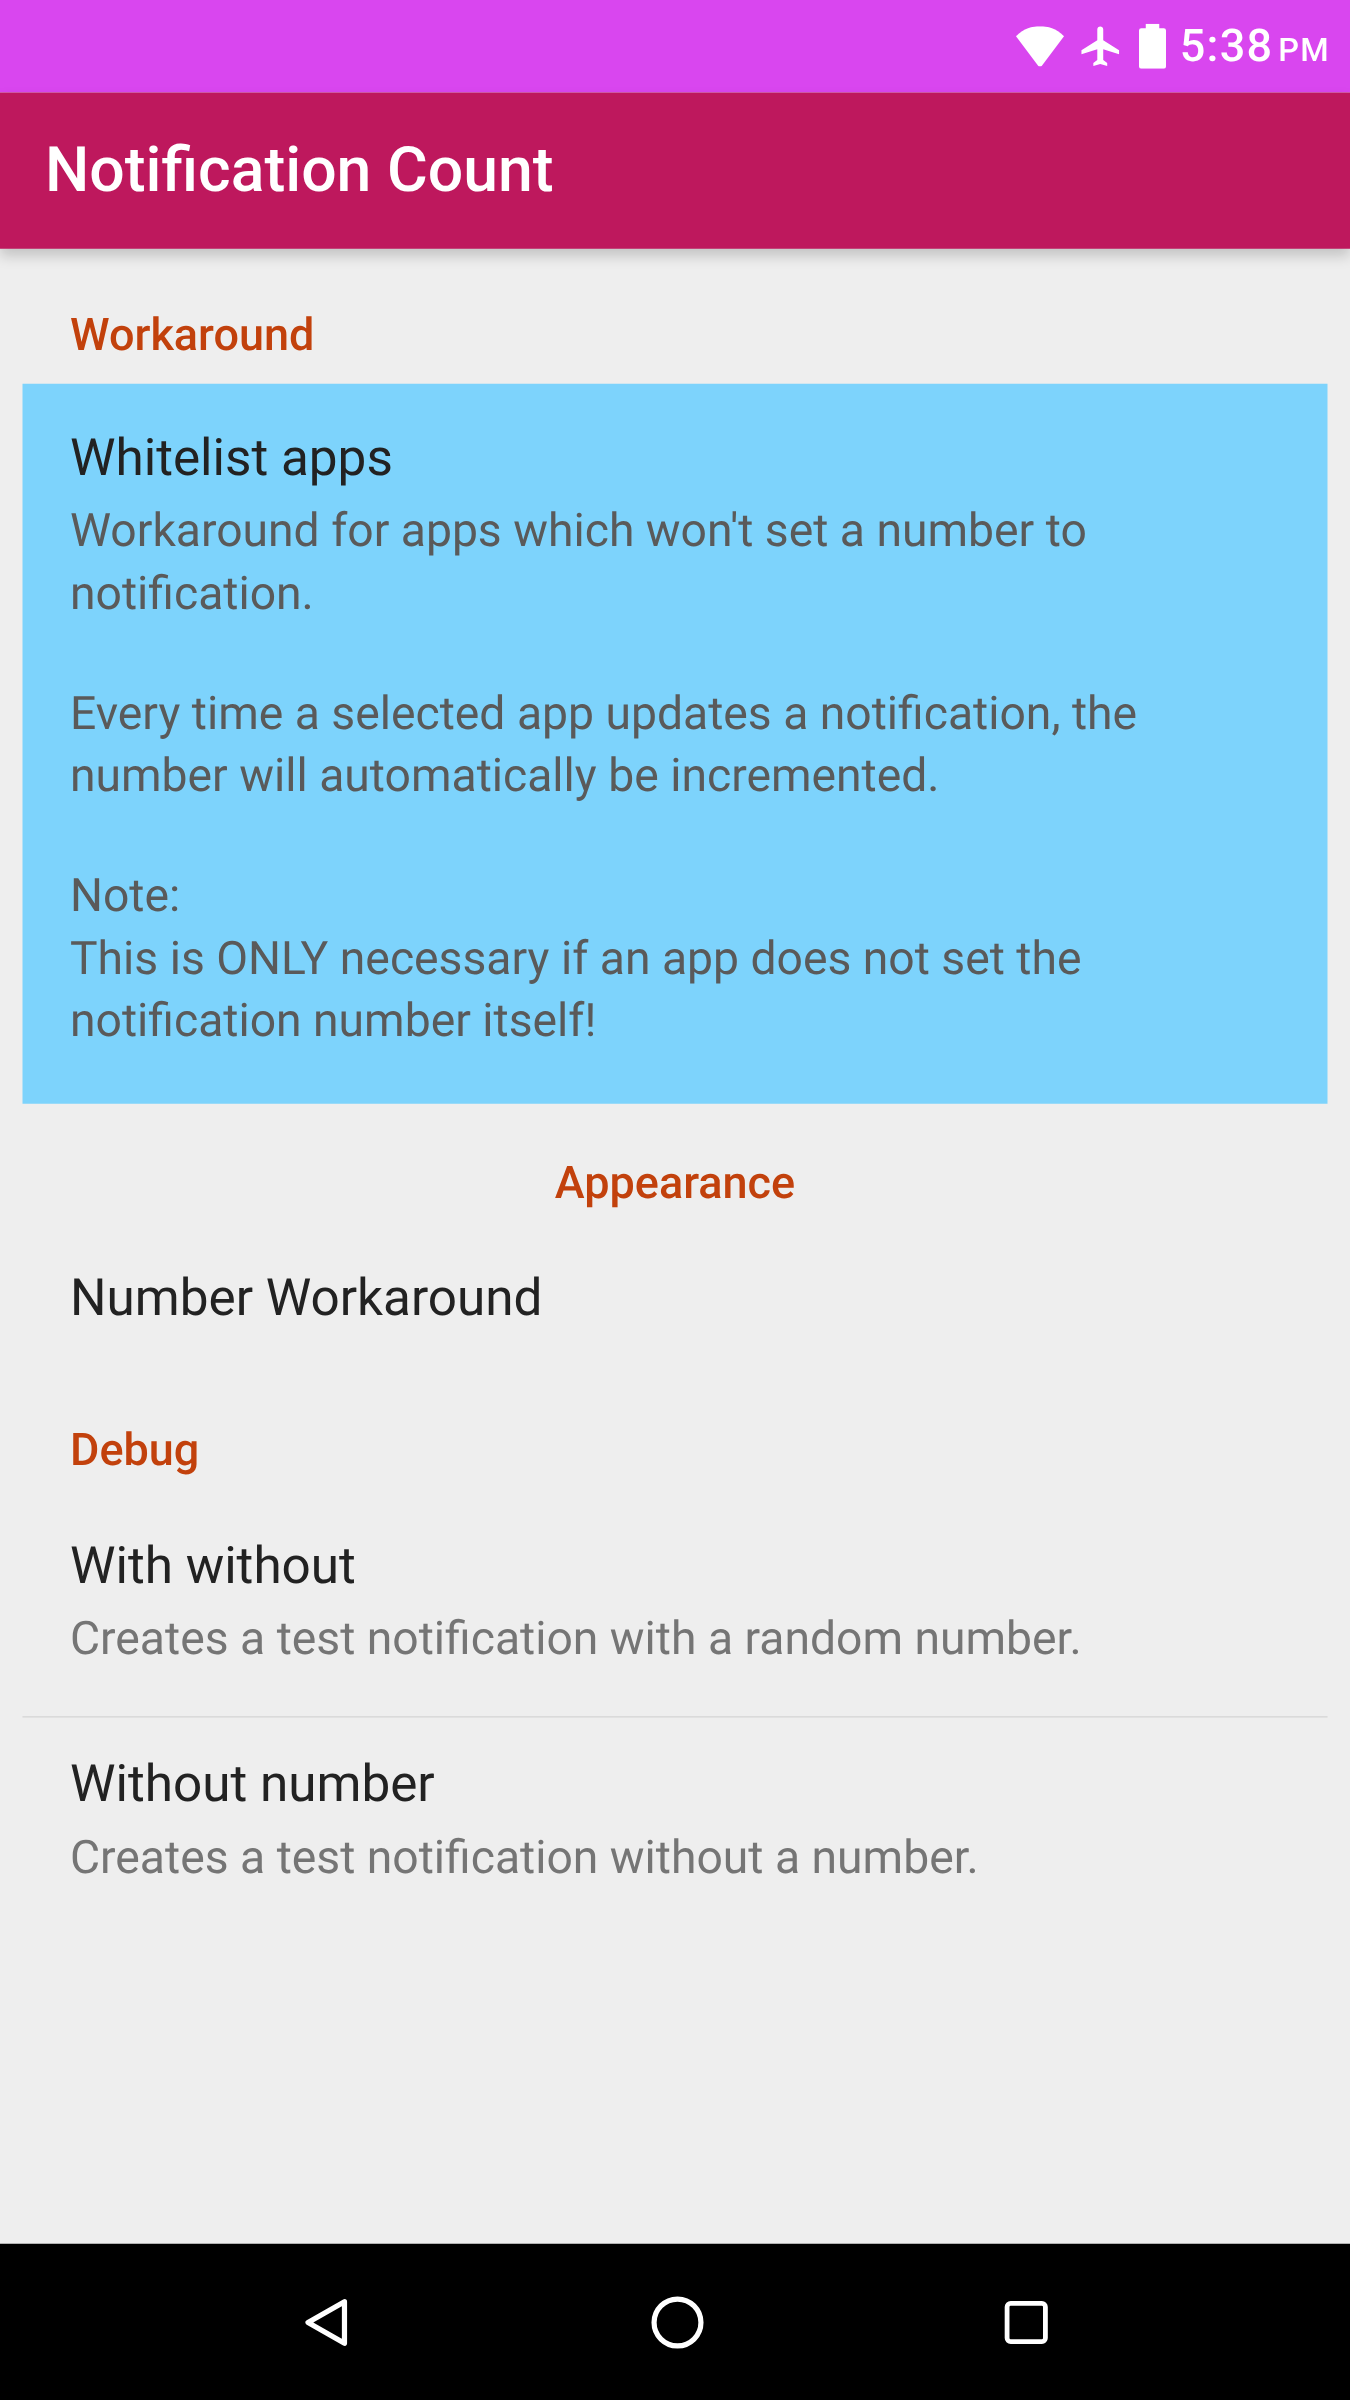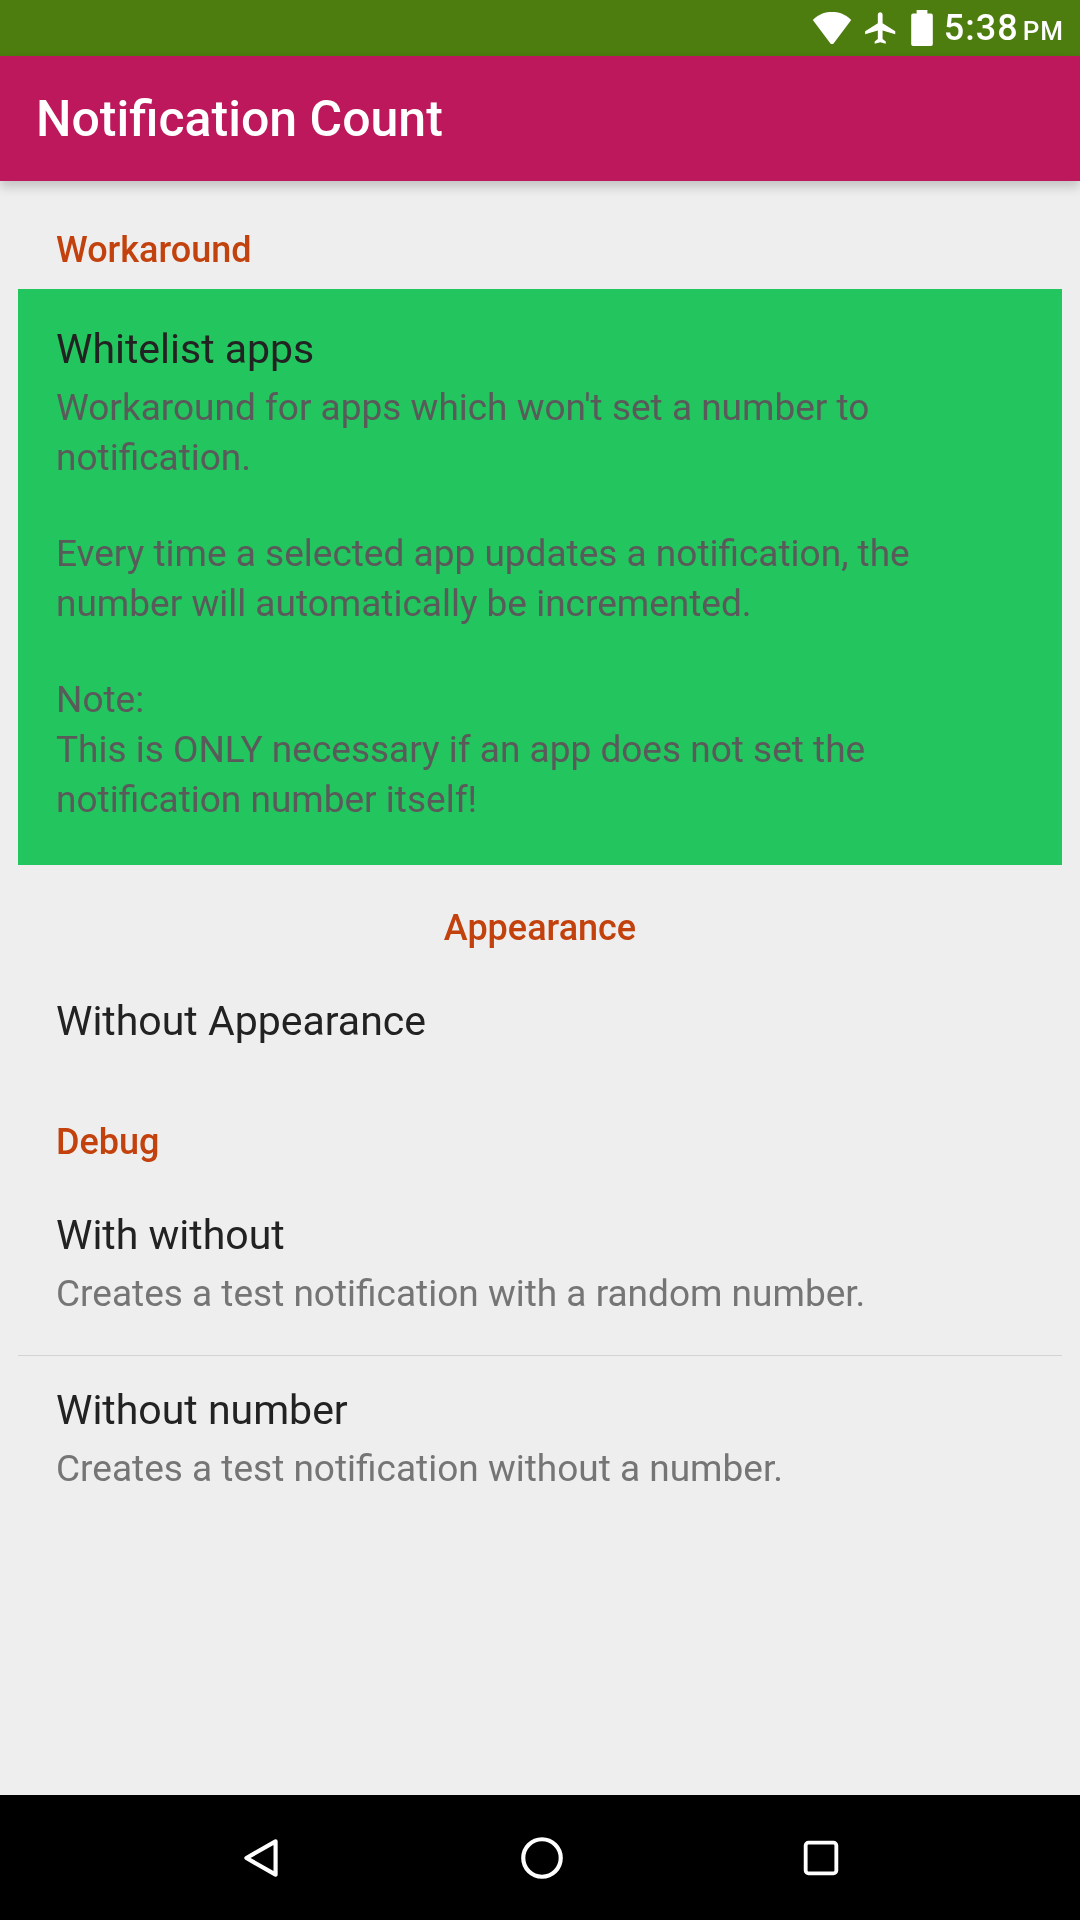--- a/index.html
+++ b/index.html
@@ -9,22 +9,22 @@
     }
     body {
       width: 1080px;
       height: 1920px;
       font-family: Roboto, 'Helvetica Neue', Arial, sans-serif;
       background: #eeeeee;
       overflow: hidden;
       position: relative;
     }
     .status-bar {
-      height: 56px;
-      background: #4d7c0f;
+      height: 74px;
+      background: #d946ef;
       display: flex;
       justify-content: flex-end;
       align-items: center;
       padding: 0 16px;
       gap: 12px;
       text-align: right;
     }
     .status-icons {
       display: flex;
       align-items: center;
@@ -61,21 +61,21 @@
     .section-header {
       color: #c2410c;
       font-size: 36px;
       font-weight: 500;
       padding: 18px 56px;
     }
     .list-item {
       padding: 30px 56px 36px 56px;
     }
     .list-item.highlighted {
-      background: #22c55e;
+      background: #7dd3fc;
       margin: 0 18px;
       padding: 36px 38px 40px 38px;
     }
     .item-title {
       color: #222222;
       font-size: 41px;
       font-weight: 400;
       margin-bottom: 10px;
     }
     .item-subtitle {
@@ -152,21 +152,21 @@
     <div class="item-subtitle">
       <span class="para">Workaround for apps which won't set a number to notification.</span>
       <span class="para">Every time a selected app updates a notification, the number will automatically be incremented.</span>
       <span class="para"><span>Note:</span><br><span>This is ONLY necessary if an app does not set the notification number itself!</span></span>
     </div>
   </div>
 
   <div class="section-header" style="padding-top:42px;text-align:center;">Appearance</div>
 
   <div class="list-item">
-    <div class="item-title">Without Appearance</div>
+    <div class="item-title">Number Workaround</div>
   </div>
 
   <div class="section-header" style="padding-top:30px;">Debug</div>
 
   <div class="list-item">
     <div class="item-title">With without</div>
     <div class="item-subtitle">Creates a test notification with a random number.</div>
   </div>
 
   <div class="divider"></div>

